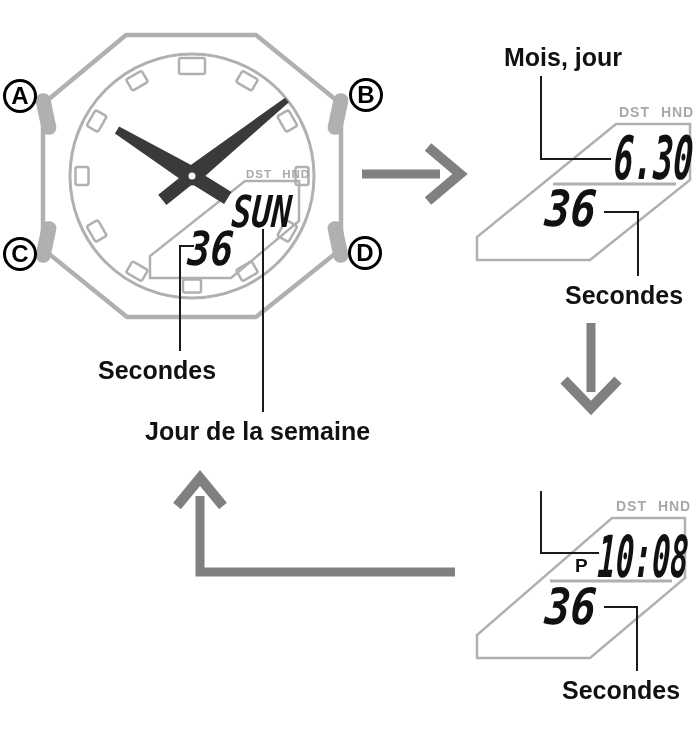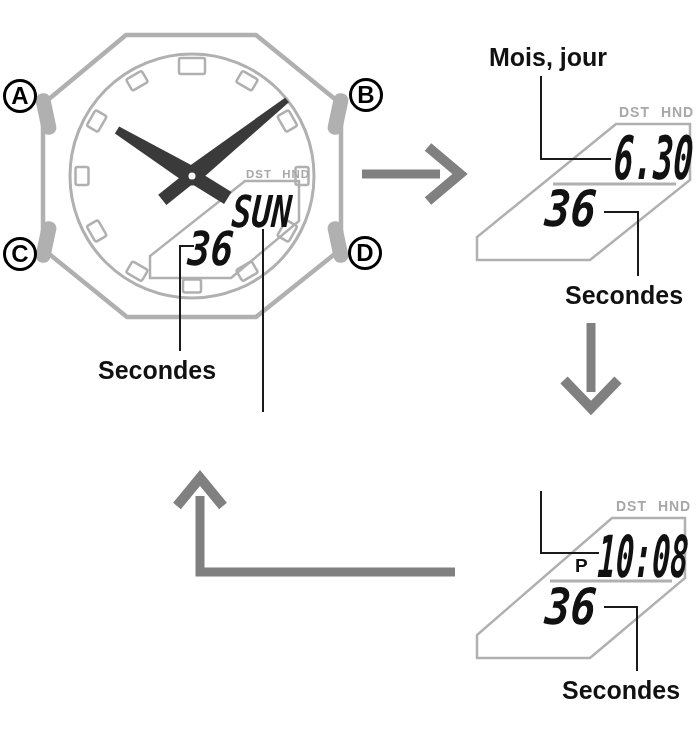--- a/index.html
+++ b/index.html
@@ -115,18 +115,19 @@
       <polyline class="leader" points="541,491 541,553 599,553"></polyline>
       <polyline class="leader" points="604,607 637,607 637,671"></polyline>
     </g>
   </svg>
 
   <div class="btn-letter" style="left:3px;top:79px;">A</div>
   <div class="btn-letter" style="left:349px;top:78px;">B</div>
   <div class="btn-letter" style="left:3px;top:237px;">C</div>
   <div class="btn-letter" style="left:348px;top:236px;">D</div>
 
-  <div class="label" style="left:489px;top:44px;">Mois, jour</div>
+  <div class="label" style="left:504px;top:44px;">Mois, jour</div>
   <div class="label" style="left:565px;top:282px;">Secondes</div>
   <div class="label" style="left:98px;top:357px;">Secondes</div>
+  <div class="label" style="left:145px;top:418px;">Jour de la semaine</div>
   <div class="label" style="left:562px;top:677px;">Secondes</div>
 
 </div>
 
 </body></html>

